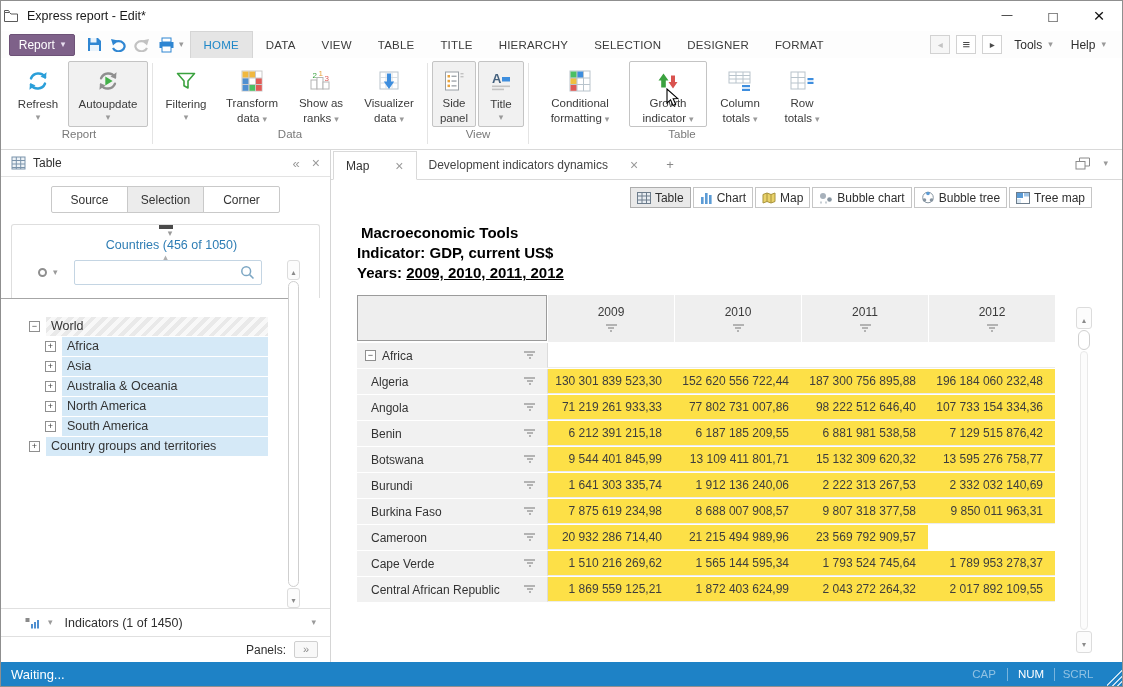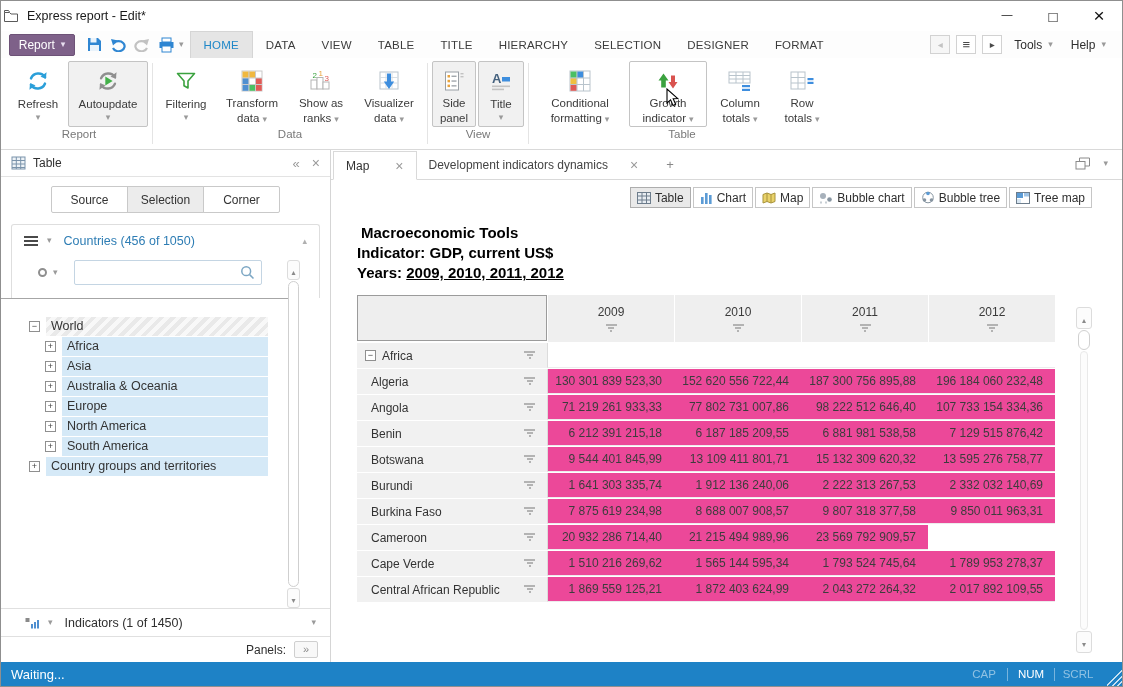--- a/index.html
+++ b/index.html
@@ -58,21 +58,21 @@
   .sb-title{font-size:12px;color:#2f2f2f;margin-left:7px;}
   .sb-header-right{margin-left:auto;display:flex;align-items:center;gap:12px;color:#9a9a9a;}
   .col-left::before{content:"«";font-size:13px;color:#9a9a9a;}
   .x::before{content:"×";font-size:14px;color:#9a9a9a;}
   .sb-tabs{display:flex;justify-content:center;margin-top:9px;flex:none;}
   .sbt{width:77px;height:27px;border:1px solid #c9c9c9;margin-left:-1px;display:flex;align-items:center;justify-content:center;font-size:12px;color:#333;background:#fff;}
   .sbt.first{border-radius:2px 0 0 2px;margin-left:0;}
   .sbt.last{border-radius:0 2px 2px 0;}
   .sbt.active{background:#ececec;}
   .sb-box{margin:11px 10px 0;border:1px solid #dedede;border-bottom:none;border-radius:3px 3px 0 0;flex:none;}
-  .countries-row{height:31px;display:flex;align-items:center;padding:0 12px;}
+  .countries-row{height:31px;display:flex;align-items:center;padding:0 12px;flex-direction:column;}
   .menu-icon{width:14px;height:10px;border-top:2px solid #4a4a4a;border-bottom:2px solid #4a4a4a;background:linear-gradient(#4a4a4a,#4a4a4a) center/100% 2px no-repeat;}
   .countries-row .caret{margin-left:9px;}
   .blue-link{font-size:12.5px;color:#2e7db4;margin-left:12px;}
   .up-caret::before{content:"▴";}
   .up-caret{font-size:9px;color:#b0b0b0;}
   .search-row{display:flex;align-items:center;padding:4px 12px 13px 26px;}
   .circle-icon{width:9px;height:9px;border:2px solid #8f8f8f;border-radius:50%;}
   .search-row .caret{margin-left:6px;}
   .search-wrap{position:relative;margin-left:16px;}
   .search-input{width:188px;height:25px;border:1px solid #c4d5e3;border-radius:2px;padding:0 28px 0 8px;font-size:12px;outline:none;}
@@ -123,21 +123,21 @@
   .trow{display:flex;height:25px;margin-top:1px;}
   .tlabel{width:190px;background:#f1f1f1;display:flex;align-items:center;position:relative;color:#333;padding-left:14px;}
   .trow.group .tlabel{padding-left:8px;}
   .trow.group .gname{margin-left:6px;}
   .funnel{width:11px;height:9px;position:relative;}
   .tlabel .funnel{position:absolute;right:12px;top:8px;}
   .funnel::before{content:"";position:absolute;left:0;top:0;width:11px;height:2px;background:#b3b3b3;}
   .funnel::after{content:"";position:absolute;left:2.5px;top:3.2px;width:6px;height:2px;background:#b3b3b3;}
   .funnel i{position:absolute;left:4.5px;top:6.4px;width:2px;height:2px;background:#b3b3b3;}
   .gdata{width:508px;background:#fff;border-left:1px solid #dcdcdc;border-bottom:1px solid #ececec;}
-  .tcell{width:127px;display:flex;align-items:center;justify-content:flex-end;padding-right:12px;background:#ec4899;border-bottom:1px solid #ececec;color:#3d3d3d;}
+  .tcell{width:127px;display:flex;align-items:center;justify-content:flex-end;padding-right:12px;background:#fde047;border-bottom:1px solid #ececec;color:#3d3d3d;}
   .tcell.first{border-left:1px solid #dcdcdc;}
   .vscroll{position:absolute;right:30px;top:157px;width:16px;height:346px;display:flex;flex-direction:column;align-items:center;}
   .vscroll .vs-btn{width:16px;height:22px;}
   .vscroll .vthumb{width:12px;height:20px;border:1px solid #d0d0d0;border-radius:6px;background:#fff;margin-top:1px;flex:none;}
   .vscroll .vtrack{flex:1;width:8px;border:1px solid #e9e9e9;border-radius:4px;background:#fcfcfc;margin:1px 0;}
 
   
   .statusbar{height:24px;flex:none;background:#1e82c6;display:flex;align-items:center;padding-left:10px;color:#fff;font-size:13px;}
   .sb-right{margin-left:auto;display:flex;align-items:center;height:100%;}
   .skey{width:46px;text-align:center;font-size:11.5px;color:rgba(255,255,255,.5);}
@@ -459,24 +459,20 @@
         <div class="titem l1">
           <span class="tw plus"></span>
           <span class="tlab sel">Asia</span>
         </div>
         <div class="titem l1">
           <span class="tw plus"></span>
           <span class="tlab sel">Australia &amp; Oceania</span>
         </div>
         <div class="titem l1">
           <span class="tw plus"></span>
-          <span class="tlab sel">Europe</span>
-        </div>
-        <div class="titem l1">
-          <span class="tw plus"></span>
           <span class="tlab sel">North America</span>
         </div>
         <div class="titem l1">
           <span class="tw plus"></span>
           <span class="tlab sel">South America</span>
         </div>
         <div class="titem l0">
           <span class="tw plus"></span>
           <span class="tlab sel">Country groups and territories</span>
         </div>

